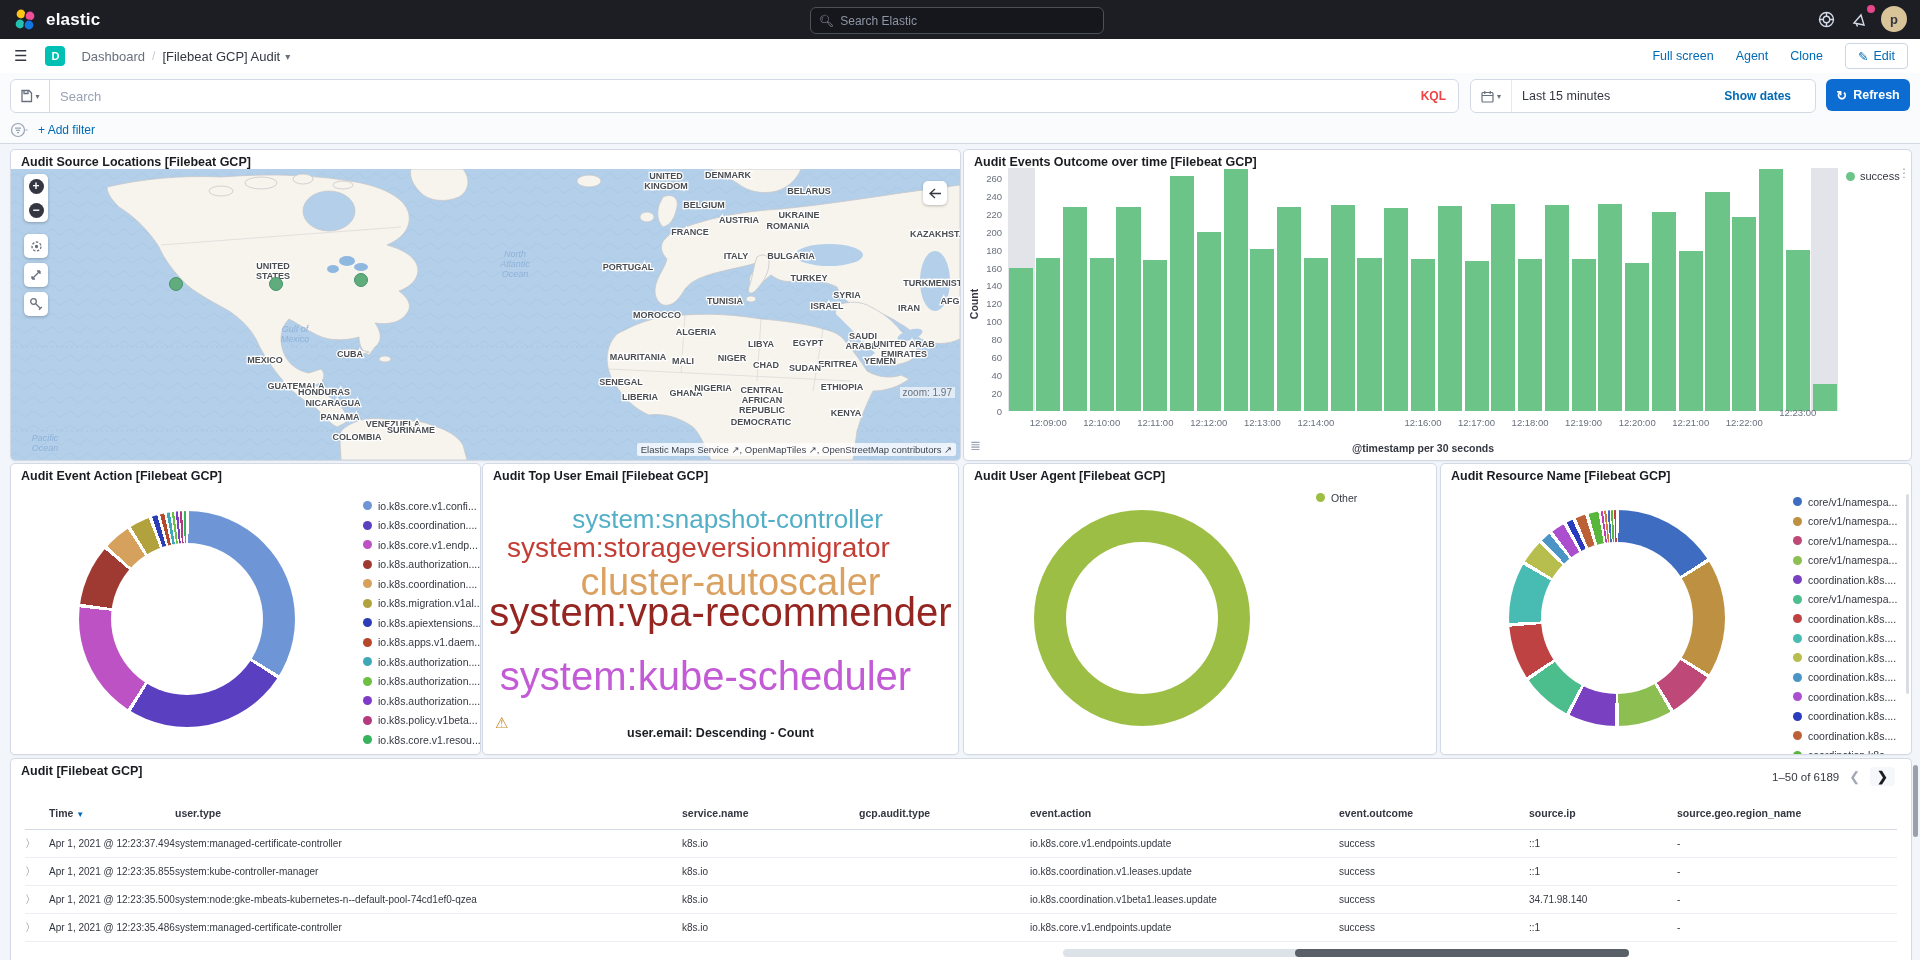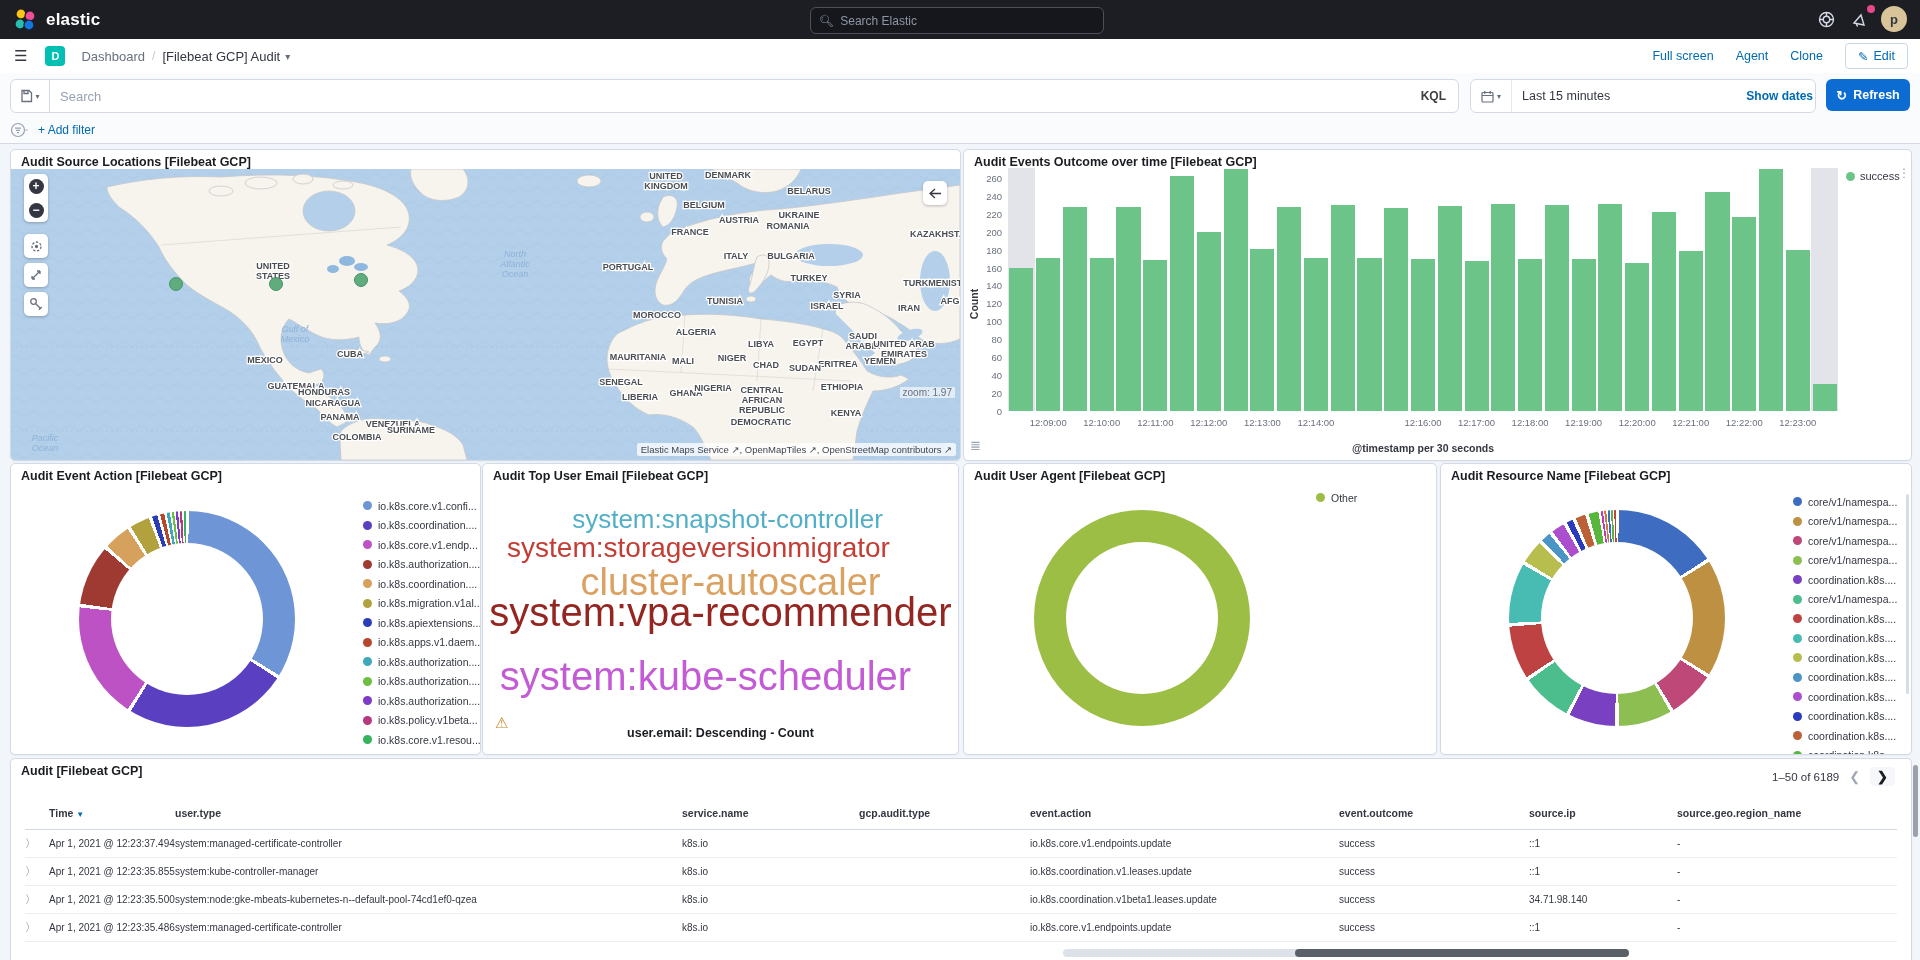--- a/index.html
+++ b/index.html
@@ -23,25 +23,25 @@
   .chev{color:#69707D;font-size:10px;margin-left:5px;}
   #crumb-actions{margin-left:auto;display:flex;align-items:center;gap:22px;margin-right:12px;}
   #crumb-actions .lnk{color:#006BB4;font-size:12.5px;cursor:pointer;}
   #edit-btn{border:1px solid #C9D6E4;border-radius:4px;height:26px;padding:0 12px;color:#006BB4;font-size:12.5px;display:flex;align-items:center;gap:5px;background:#fff;cursor:pointer;}
   
   #querybar{left:0;top:73px;width:1920px;height:70px;background:#FAFBFD;border-bottom:1px solid #D3DAE6;}
   #qinput{left:10px;top:6px;width:1447px;height:32px;background:#fff;border:1px solid #D3DAE6;border-radius:6px;display:flex;align-items:center;}
   #qsave{width:38px;height:100%;border-right:1px solid #D3DAE6;display:flex;align-items:center;justify-content:center;gap:2px;color:#69707D;}
   #qinput input{border:0;outline:0;flex:1;font-size:13px;color:#343741;padding:0 10px;font-family:"Liberation Sans",sans-serif;background:transparent;}
   #qinput input::placeholder{color:#98A2B3;}
-  #kql{color:#404040;font-size:12px;margin-right:12px;font-weight:600;}
+  #kql{color:#ef4444;font-size:12px;margin-right:12px;font-weight:600;}
   #datepick{left:1470px;top:6px;width:344px;height:32px;background:#fff;border:1px solid #D3DAE6;border-radius:6px;display:flex;align-items:center;font-size:12.5px;}
   #cal{width:40px;display:flex;align-items:center;justify-content:center;gap:3px;color:#69707D;border-right:1px solid #E4E9F0;height:100%;}
   #timerange{color:#343741;margin-left:10px;}
-  #showdates{margin-left:auto;margin-right:2px;color:#006BB4;font-weight:600;font-size:12px;cursor:pointer;}
+  #showdates{margin-left:auto;margin-right:24px;color:#006BB4;font-weight:600;font-size:12px;cursor:pointer;}
   #refresh-btn{left:1826px;top:6px;width:84px;height:32px;background:#0C6CD1;border:none;border-radius:6px;color:#fff;font-size:12.5px;font-weight:600;display:flex;align-items:center;justify-content:center;gap:6px;cursor:pointer;font-family:"Liberation Sans",sans-serif;}
   #filterrow{left:10px;top:48px;display:flex;align-items:center;gap:10px;}
   #addfilter{color:#006BB4;font-size:12px;cursor:pointer;}
   
   .panel{position:absolute;background:#fff;border:1px solid #D3DAE6;border-radius:5px;box-shadow:0 1px 2px rgba(0,0,0,.04);overflow:hidden;}
   .ptitle{position:absolute;left:10px;top:5px;font-size:12.5px;font-weight:700;color:#1A1C21;z-index:5;}
   #p-map{left:10px;top:149px;width:949px;height:310px;}
   #p-bar{left:963px;top:149px;width:947px;height:310px;}
   #p-pie1{left:10px;top:463px;width:469px;height:290px;}
   #p-cloud{left:482px;top:463px;width:475px;height:290px;}
@@ -405,21 +405,21 @@
       <div class="xtick" style="left: 268.4px; top: 267px;">12:13:00</div>
       <div class="xtick" style="left: 321.9px; top: 267px;">12:14:00</div>
       <div class="xtick" style="left: 372px; top: 267px; margin-top: 40px;">12:15:00</div>
       <div class="xtick" style="left: 429px; top: 267px;">12:16:00</div>
       <div class="xtick" style="left: 482.5px; top: 267px;">12:17:00</div>
       <div class="xtick" style="left: 536.1px; top: 267px;">12:18:00</div>
       <div class="xtick" style="left: 589.6px; top: 267px;">12:19:00</div>
       <div class="xtick" style="left: 643.2px; top: 267px;">12:20:00</div>
       <div class="xtick" style="left: 696.7px; top: 267px;">12:21:00</div>
       <div class="xtick" style="left: 750.3px; top: 267px;">12:22:00</div>
-      <div class="xtick" style="left: 803.8px; top: 267px;">12:23:00</div>
+      <div class="xtick" style="left: 803.8px; top: 257px;">12:23:00</div>
     </div>
   <div id="bar-ylab" class="abs">Count</div>
   <div id="bar-xlab" class="abs">@timestamp per 30 seconds</div>
   <div id="bar-legend" class="abs">
     <span class="ldot" id="bar-ldot" style="background: rgb(108, 196, 137);"></span>
     <span>success</span>
   </div>
   <div id="bar-menu" class="abs">⋮</div>
   <div id="bar-ltoggle" class="abs">≣</div>
 </div>

